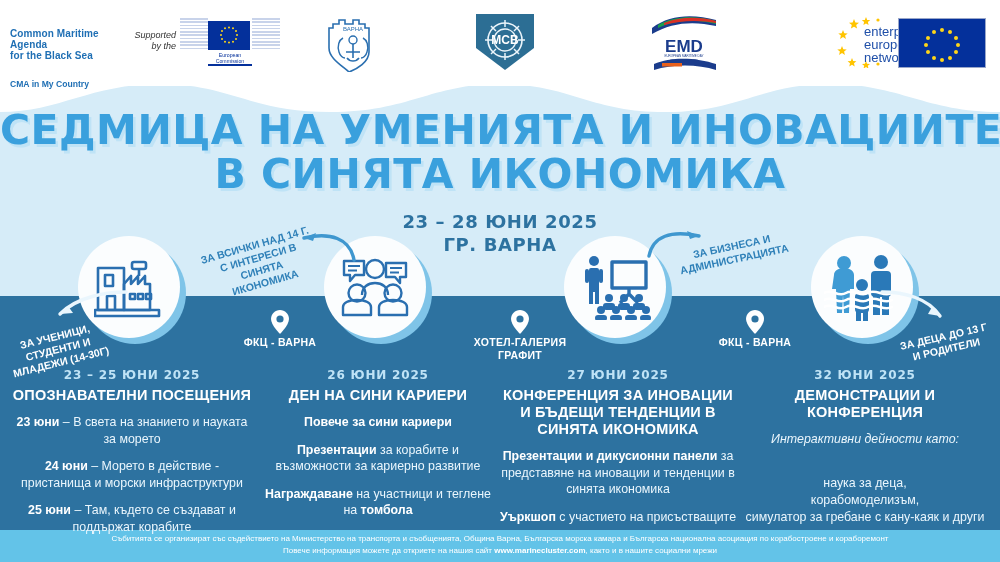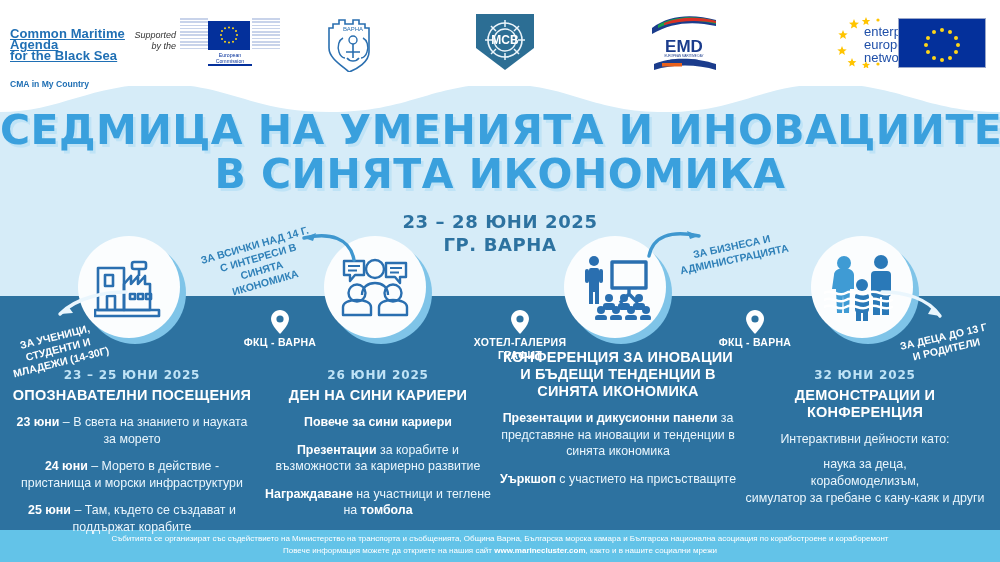--- a/index.html
+++ b/index.html
@@ -6,21 +6,21 @@
   body{
     width:1000px;height:562px;overflow:hidden;
     font-family:"Liberation Sans","DejaVu Sans",sans-serif;
     background:#ffffff;
   }
   #poster{position:relative;width:1000px;height:562px;overflow:hidden;background:#fff;}
 
   
   .logobar{position:absolute;left:0;top:0;width:1000px;height:86px;background:#fff;z-index:40;}
   .cma-block{position:absolute;left:10px;top:28px;width:120px;}
-  .cma-line{color:#1f6fb4;font-weight:bold;font-size:13px;line-height:11px;letter-spacing:.1px;text-decoration:underline;}
+  .cma-line{color:#1f6fb4;font-weight:bold;font-size:10px;line-height:11px;letter-spacing:.1px;}
   .cma-sub{position:absolute;left:10px;top:79px;color:#1f6fb4;font-weight:bold;font-size:8.6px;}
   .supported{position:absolute;left:128px;top:30px;width:48px;text-align:right;
     font-style:italic;font-size:9px;color:#333;line-height:11px;}
   .eu-logo{position:absolute;left:180px;top:18px;width:92px;height:48px;}
   .eu-flag-s{position:absolute;left:28px;top:3px;width:42px;height:29px;background:#04309b;}
   .eu-ec-label{position:absolute;left:28px;top:34px;width:44px;text-align:center;font-size:5.2px;color:#04309b;line-height:6px;}
   .eu-ec-rule{position:absolute;left:28px;top:46px;width:44px;height:1.5px;background:#04309b;}
   .fan{position:absolute;top:0;width:28px;height:34px;}
   .fan i{display:block;height:1.6px;background:#c8d3ea;margin-bottom:1.7px;}
 
@@ -384,20 +384,21 @@
             <circle cx="37" cy="56" r="4"></circle>
               <rect x="31" y="61" width="12" height="6" rx="3"></rect>
             <circle cx="52" cy="56" r="4"></circle>
               <rect x="46" y="61" width="12" height="6" rx="3"></rect>
             <circle cx="67" cy="56" r="4"></circle>
               <rect x="61" y="61" width="11" height="6" rx="3"></rect>
           </g>
         </svg>
       </div>
     </div>
+    <div class="coldate">27 ЮНИ 2025</div>
     <div class="colhead">КОНФЕРЕНЦИЯ ЗА ИНОВАЦИИ И БЪДЕЩИ ТЕНДЕНЦИИ В СИНЯТА ИКОНОМИКА</div>
     <div class="colbody">
       <p>
         <b>Презентации и дикусионни панели</b><span> за представяне на иновации и тенденции в синята икономика</span>
       </p>
       <p>
         <b>Уъркшоп</b><span> с участието на присъстващите</span>
       </p>
     </div>
   </div>
@@ -427,21 +428,21 @@
             <path d="M0,40 c8,-5 14,5 22,0 c8,-5 14,5 22,0 c8,-5 16,5 24,0"></path>
             <path d="M0,47 c8,-5 14,5 22,0 c8,-5 14,5 22,0 c8,-5 16,5 24,0"></path>
             <path d="M0,54 c8,-5 14,5 22,0 c8,-5 14,5 22,0 c8,-5 16,5 24,0"></path>
           </g>
         </svg>
       </div>
     </div>
     <div class="coldate">32 ЮНИ 2025</div>
     <div class="colhead">ДЕМОНСТРАЦИИ И КОНФЕРЕНЦИЯ</div>
     <div class="colbody">
-      <p style="margin-bottom:8px;">Интерактивни дейности като:</p>
+      <p style="margin-bottom:27px;font-style:italic;">Интерактивни дейности като:</p>
       <p style="margin-bottom:1px;">наука за деца,</p>
       <p style="margin-bottom:0;">корабомоделизъм,</p>
       <p style="margin-bottom:0;">симулатор за гребане с кану-каяк и други</p>
     </div>
   </div>
 
   <div class="venue" style="left:205px;">
     <svg class="pin" width="18" height="24" viewBox="0 0 18 24">
       <path d="M9,0 C4,0 0,4 0,9 C0,15 9,24 9,24 C9,24 18,15 18,9 C18,4 14,0 9,0 Z" fill="#ffffff"></path>
       <circle cx="9" cy="9" r="3.6" fill="#2d72a0"></circle>

